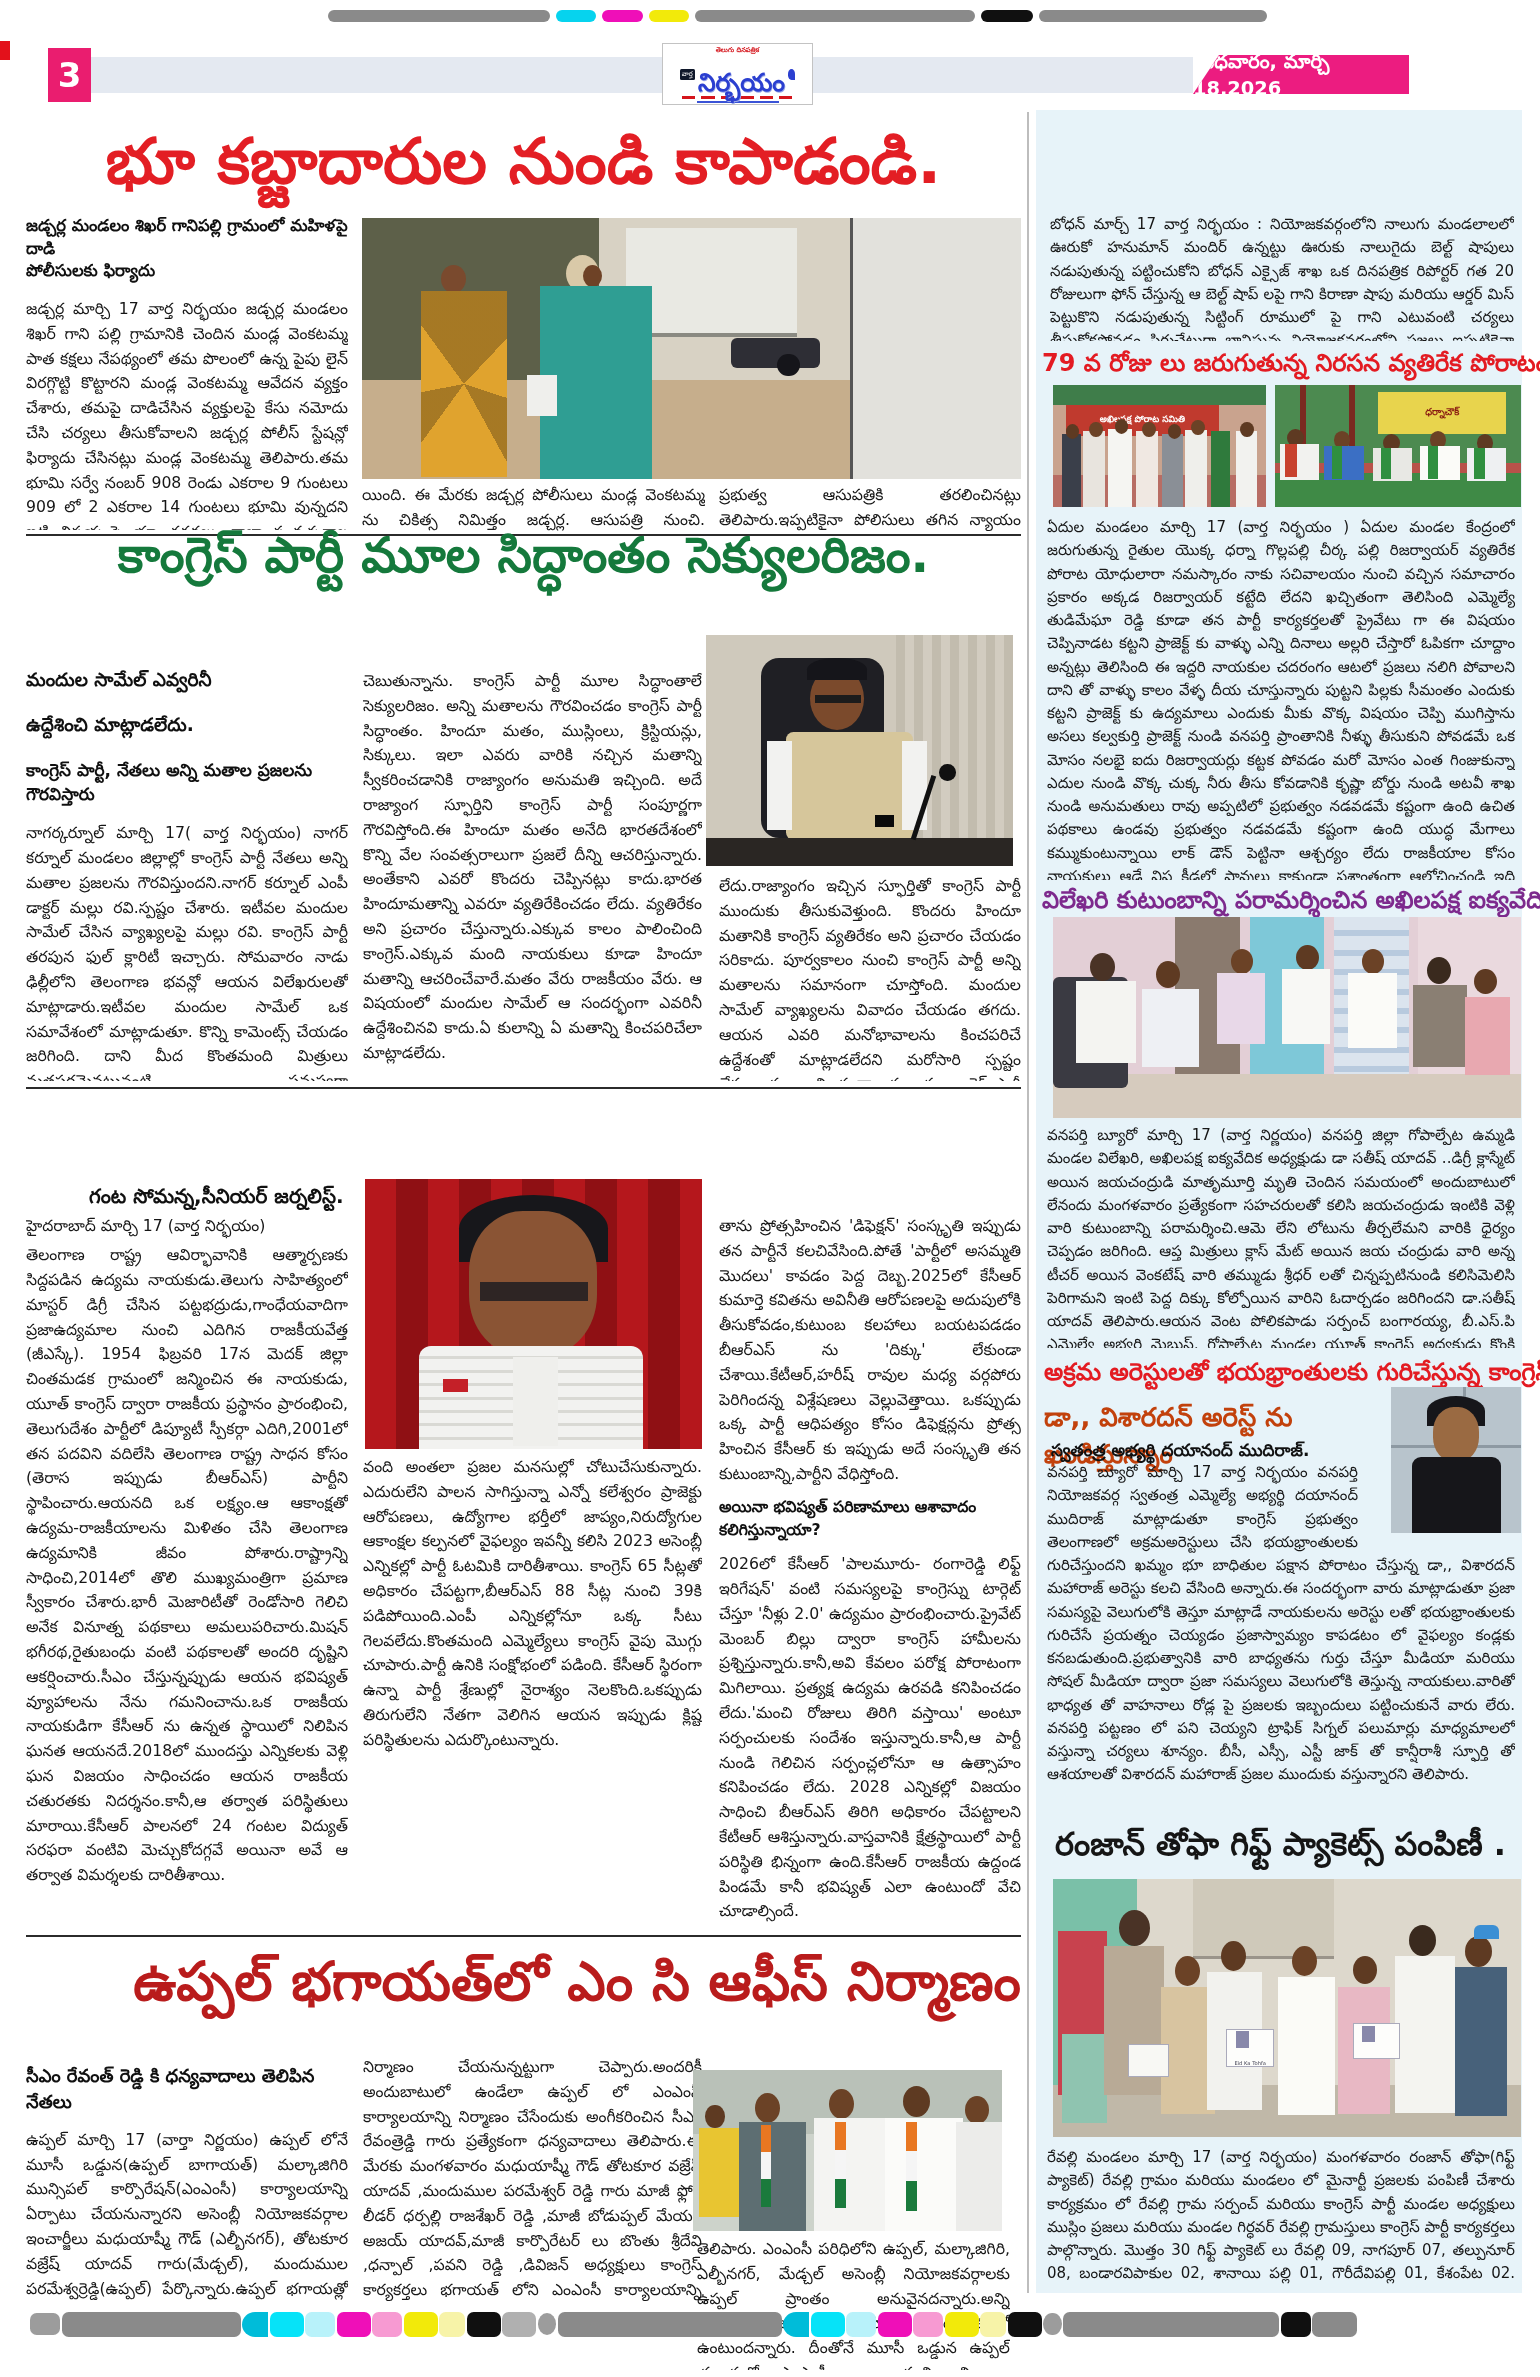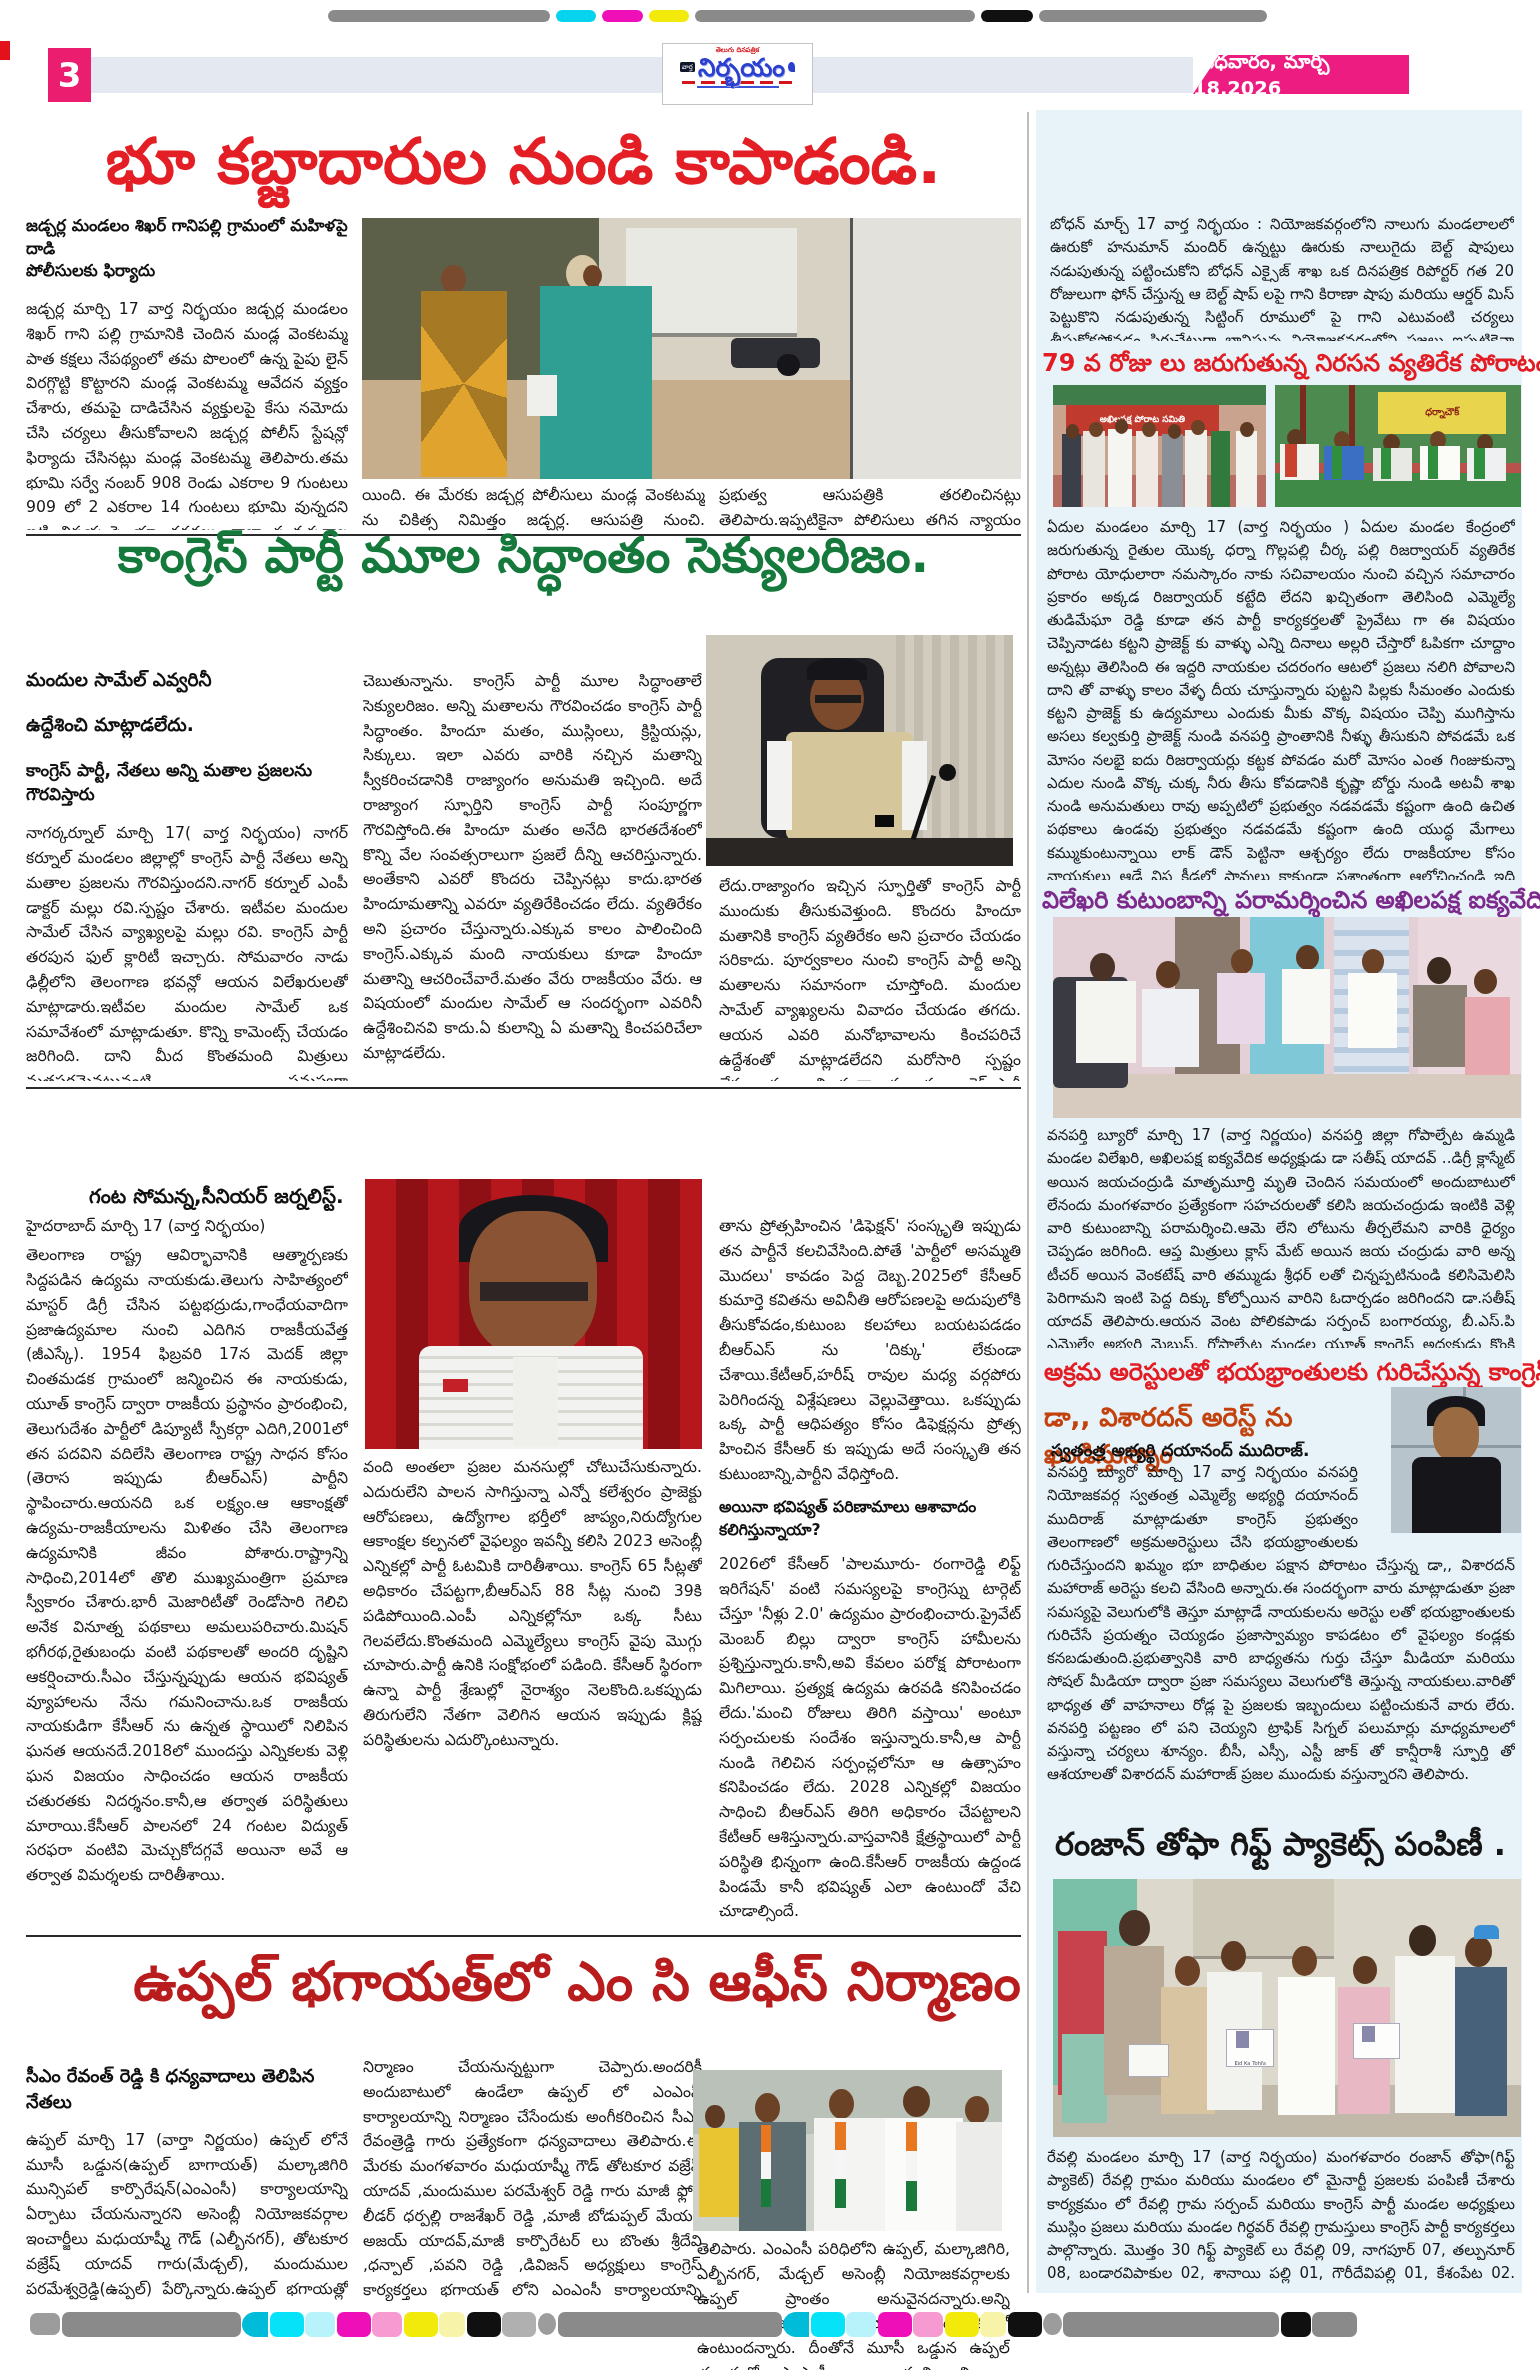--- a/index.html
+++ b/index.html
@@ -34,21 +34,21 @@
   <div class="abs" style="left:0;top:41px;width:10.4px;height:19.4px;background:#e3111b;"></div>
 
   <div class="abs" style="left:48px;top:57px;width:1145px;height:36px;background:#e4e9f1;"></div>
   <div class="abs" style="left:48px;top:48px;width:43px;height:54px;background:#ea1d6f;color:#fff;font-size:34px;font-weight:800;display:flex;align-items:center;justify-content:center;">
     <span>3</span>
   </div>
   <div class="abs" style="left:662px;top:43px;width:149px;height:60px;background:#fff;border:0.7px solid #c3c3c3;text-align:center;overflow:hidden;">
     <div style="font-size:6.7px;color:#d5151c;font-weight:bold;margin-top:1.5px;">తెలుగు దినపత్రిక</div>
     <div style="display:flex;align-items:center;justify-content:center;gap:3px;">
       <span style="font-size:6.7px;color:#fff;background:#0f172a;padding:0.7px 2.2px;border-radius:1.5px;">వార్త</span>
-      <span style="font-size:25px;font-weight:800;color:#2b3fd0;text-shadow:0.7px 0.7px 0 #9aa8e8;line-height:1;">నిర్భయం</span>
+      <span style="font-size:25px;font-weight:800;color:#2b3fd0;text-shadow:0.7px 0.7px 0 #9aa8e8;line-height:1;margin-top:15px;">నిర్భయం</span>
       <span style="width:7.5px;height:10.4px;background:#2b3fd0;border-radius:50% 50% 0 50%;display:inline-block;"></span>
     </div>
     <div style="margin:1.5px auto 0;width:112px;height:3px;background:repeating-linear-gradient(90deg,#d5151c 0 13.4px,#fff 13.4px 19.4px);"></div>
     <div style="margin:2.2px auto 0;width:82px;height:2.2px;background:#3a53d6;"></div>
   </div>
   <div class="abs" style="left:1193px;top:55px;width:216px;height:39px;background:#ec1c80;clip-path:polygon(12% 0,100% 0,100% 100%,0 100%);display:flex;align-items:center;justify-content:center;">
     <span style="color:#fff;font-size:19.4px;font-weight:bold;">బుధవారం, మార్చి 18,2026</span>
   </div>
 
   <div class="abs" style="left:1027px;top:112px;width:1.5px;height:2181px;background:#bdbdbd;"></div>

